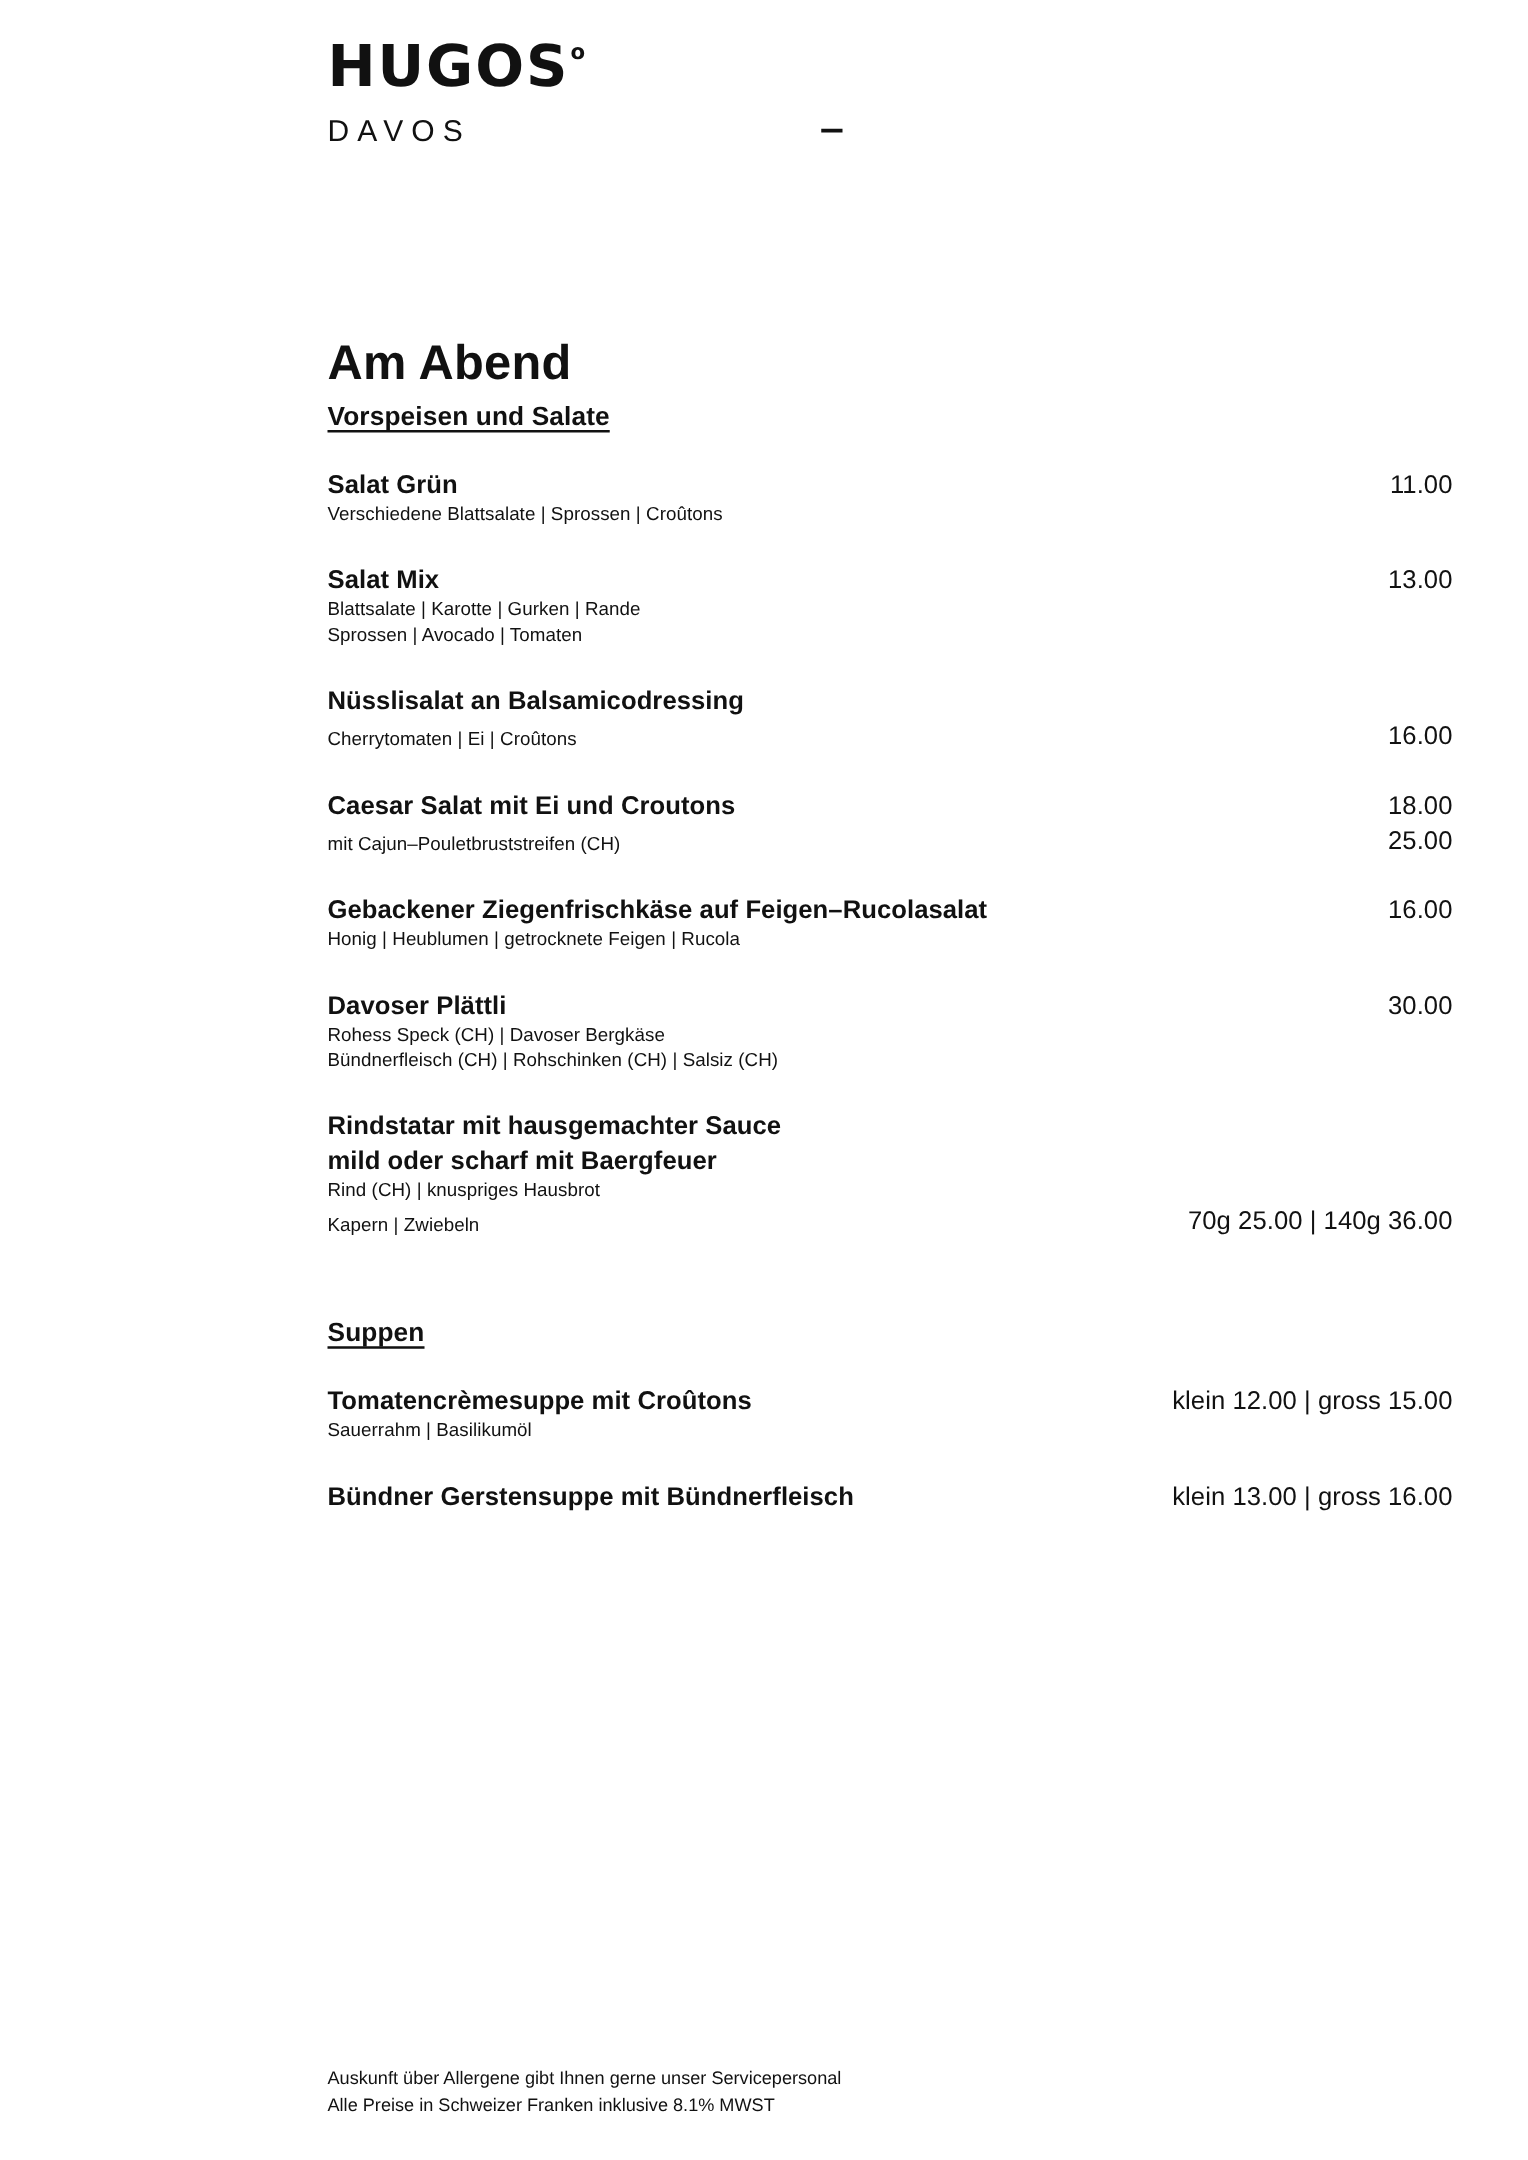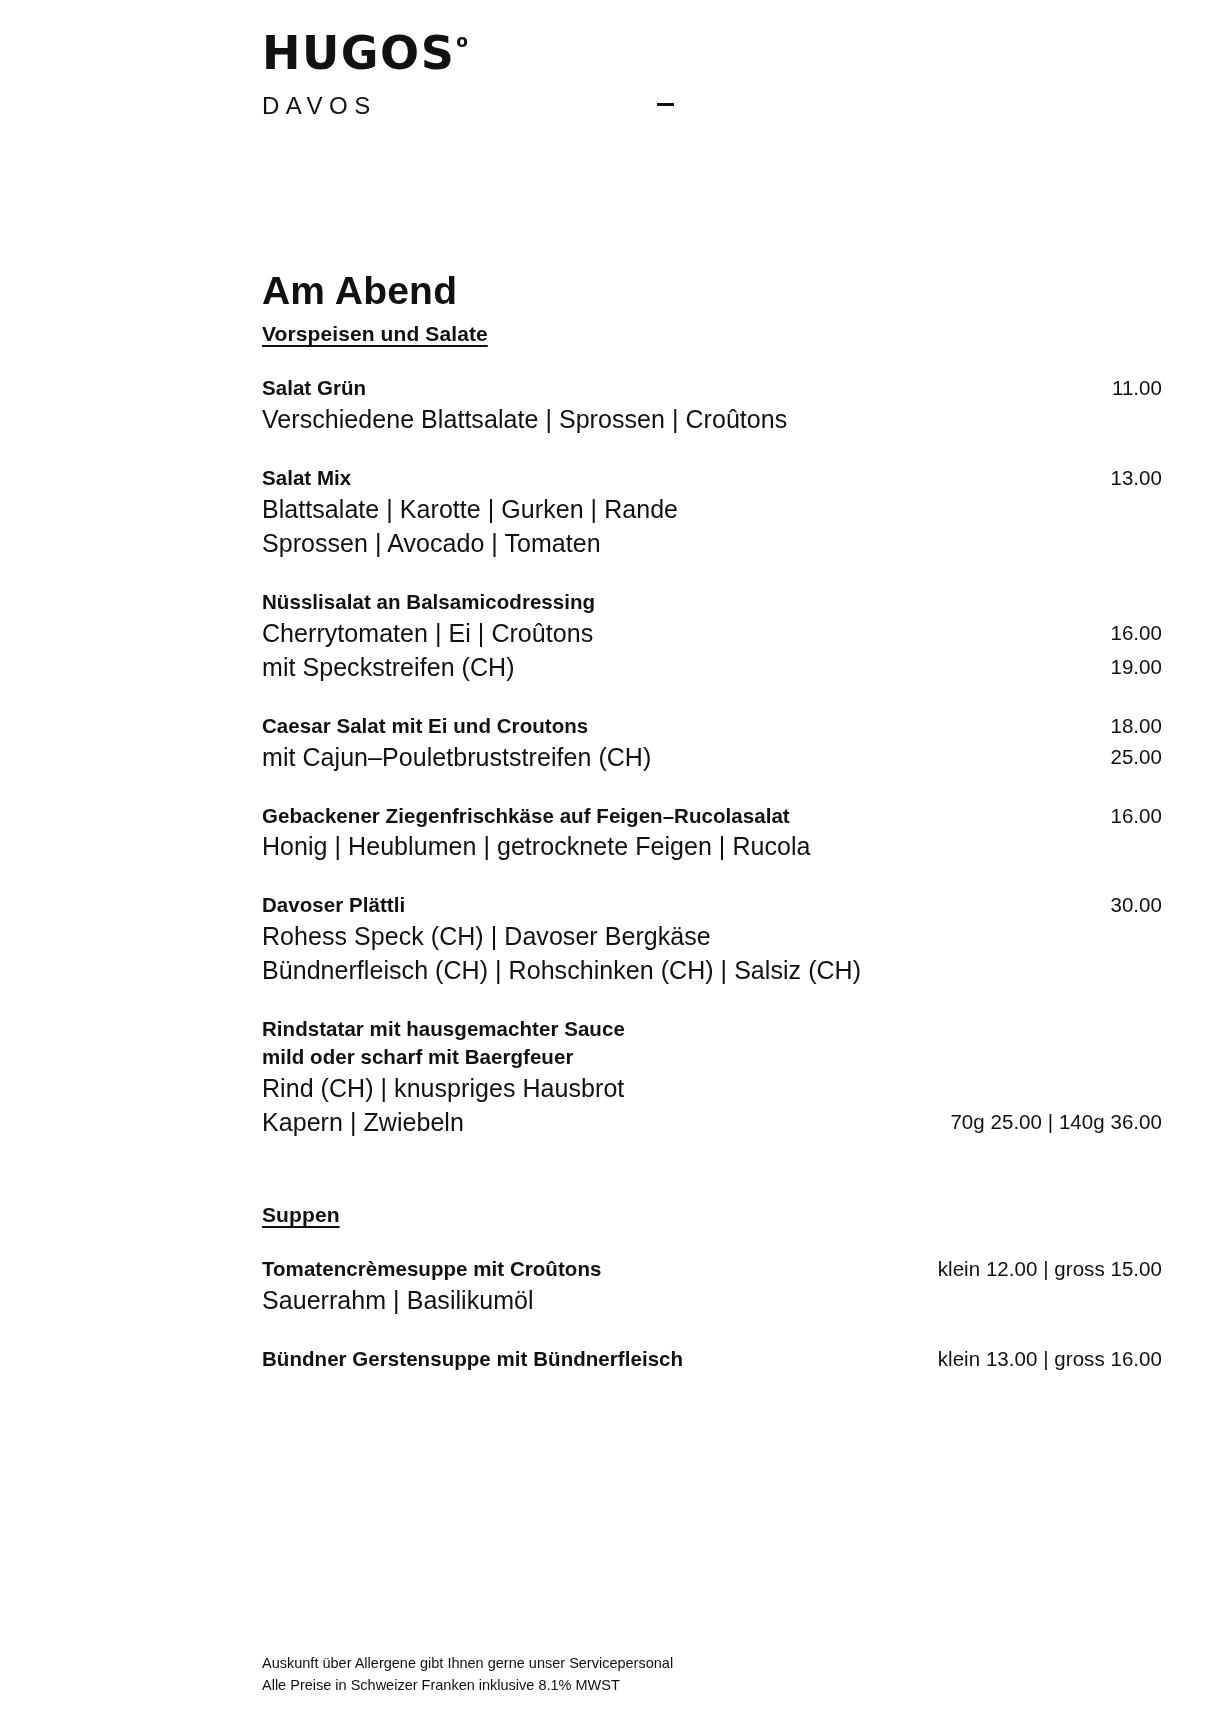--- a/index.html
+++ b/index.html
@@ -98,39 +98,39 @@
   .section-title.second {
     margin-top: 64px;
   }
 
   .item {
     margin-bottom: 28px;
   }
   .row {
     display: flex;
     justify-content: space-between;
-    align-items: center;
+    align-items: flex-end;
     line-height: 1.36;
   }
   .row .left {
     flex: 1 1 auto;
     padding-right: 24px;
   }
   .row .right {
     flex: 0 0 auto;
     text-align: right;
     white-space: nowrap;
   }
   .name {
     font-size: 20.5px;
     font-weight: 700;
     letter-spacing: 0.05px;
   }
   .desc {
-    font-size: 25px;
+    font-size: 15px;
     font-weight: 400;
     letter-spacing: 0.05px;
   }
   .price {
     font-size: 20.5px;
     font-weight: 400;
     letter-spacing: 0.05px;
   }
 
   
@@ -190,24 +190,20 @@
 
       <div class="item">
         <div class="row">
           <div class="left name">Nüsslisalat an Balsamicodressing</div>
           <div class="right price"></div>
         </div>
         <div class="row">
           <div class="left desc">Cherrytomaten | Ei | Croûtons</div>
           <div class="right price">16.00</div>
         </div>
-        <div class="row">
-          <div class="left desc">mit Speckstreifen (CH)</div>
-          <div class="right price">19.00</div>
-        </div>
       </div>
 
       <div class="item">
         <div class="row">
           <div class="left name">Caesar Salat mit Ei und Croutons</div>
           <div class="right price">18.00</div>
         </div>
         <div class="row">
           <div class="left desc">mit Cajun–Pouletbruststreifen (CH)</div>
           <div class="right price">25.00</div>

